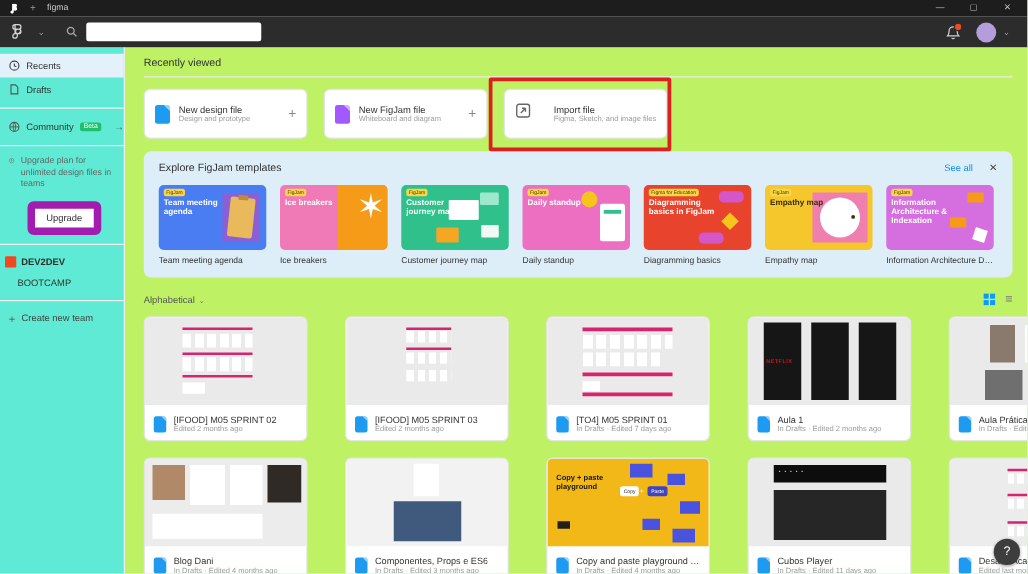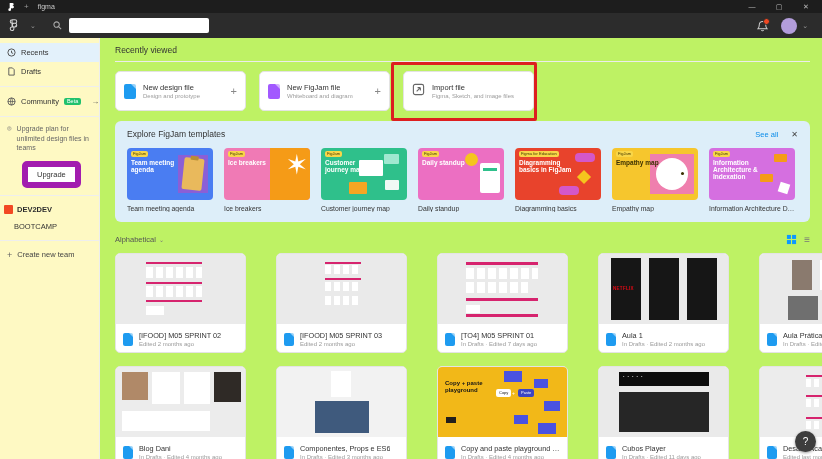--- a/index.html
+++ b/index.html
@@ -21,21 +21,21 @@
   .chev{color:#9a9a9a;font-size:7px;margin:0 5px;}
   .search-ico{margin-left:12px;display:flex;}
   .search-input{width:140px;height:15px;background:#fff;border:none;border-radius:2px;margin-left:7px;
                 font-size:8px;padding:0 4px;outline:none;box-sizing:border-box;}
   .top-spacer{flex:1;}
   .bell{position:relative;display:flex;}
   .bell .dot{position:absolute;top:-2px;right:-2px;width:5px;height:5px;border-radius:50%;background:#f24822;border:1px solid #2c2c2c;}
   .avatar{width:16px;height:16px;border-radius:50%;background:#b39ddb;margin-left:13px;}
   
   .main{display:flex;height:421px;}
-  .sidebar{width:100px;flex:none;background:#fef9c3;border-right:1px solid #ededed;padding-top:5px;box-sizing:border-box;}
+  .sidebar{width:100px;flex:none;background:#5eead4;border-right:1px solid #ededed;padding-top:5px;box-sizing:border-box;}
   .srow{display:flex;align-items:center;height:19px;padding:0 7px;gap:5px;font-size:7.5px;color:#333;}
   .srow.sel{background:#e3f1fb;}
   .srow svg{flex:none;}
   .badge{background:#20c16d;color:#fff;font-size:5.5px;padding:1px 3px;border-radius:2px;line-height:1;}
   .srow .spacer{flex:1;}
   .arrow{color:#555;font-size:8px;}
   .sdiv{border-top:1px solid #eeeeee;margin:5px 0;}
   .upgrade-blk{display:flex;gap:5px;padding:2px 7px;}
   .upgrade-txt{font-size:7px;color:#666;line-height:9.5px;}
   .upgrade-btn{margin:6px 0 2px 22px;padding:3px 9px;font-size:7.5px;color:#333;background:#fff;
@@ -43,21 +43,21 @@
   .teamrow{display:flex;align-items:center;height:17px;padding:0 4px;gap:4px;font-size:7.5px;color:#2c2c2c;font-weight:bold;}
   .teamrow.plain{font-weight:normal;padding-left:14px;color:#333;}
   .teamsq{width:9px;height:9px;background:#f24822;border-radius:1px;flex:none;}
   .newteam{display:flex;align-items:center;gap:5px;padding:0 7px;height:18px;font-size:7.5px;color:#444;}
   .newteam .p{color:#666;font-size:9px;}
   
   .content{flex:1;position:relative;padding:0 12px 0 15px;background:#bef264;overflow:hidden;}
   .rv-header{margin-top:7px;font-size:8.5px;color:#333;padding-bottom:6px;border-bottom:1px solid #ececec;}
   .top-cards{display:flex;gap:13px;margin-top:9px;}
   .tcard{width:131px;height:40px;border:1px solid #e3e3e3;border-radius:5px;display:flex;align-items:center;
-         padding:0 8px;gap:7px;box-sizing:border-box;background:#fff;}
+         padding:0 8px;gap:7px;box-sizing:border-box;background:#fff;justify-content:space-between;}
   .ficon{width:12px;height:15px;border-radius:2px;flex:none;position:relative;}
   .ficon.design{background:#1e9bf0;}
   .ficon.figjam{background:#a259ff;}
   .ficon:after{content:"";position:absolute;top:0;right:0;border-style:solid;border-width:0 5px 5px 0;
                border-color:transparent rgba(255,255,255,.55) transparent transparent;}
   .tt{font-size:7.5px;color:#333;line-height:9px;white-space:nowrap;}
   .ts{font-size:6px;color:#9b9b9b;line-height:8px;white-space:nowrap;}
   .plus{margin-left:auto;color:#888;font-size:11px;}
   .redbox{position:absolute;left:291px;top:24px;width:140px;height:53px;border:3px solid #dd1f1f;border-radius:2px;z-index:6;pointer-events:none;}
   

